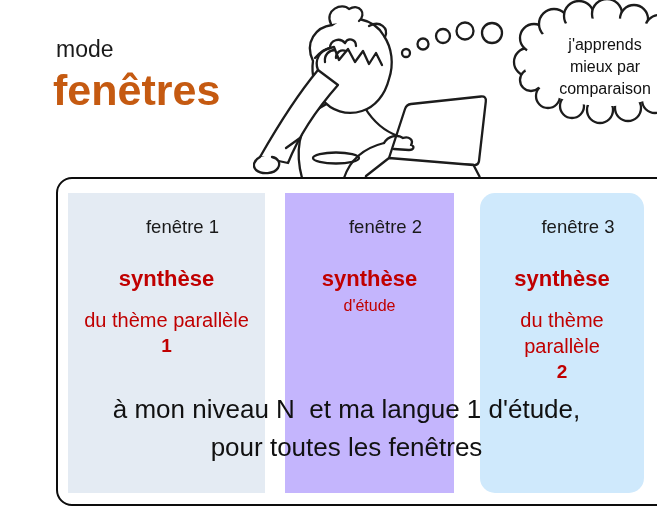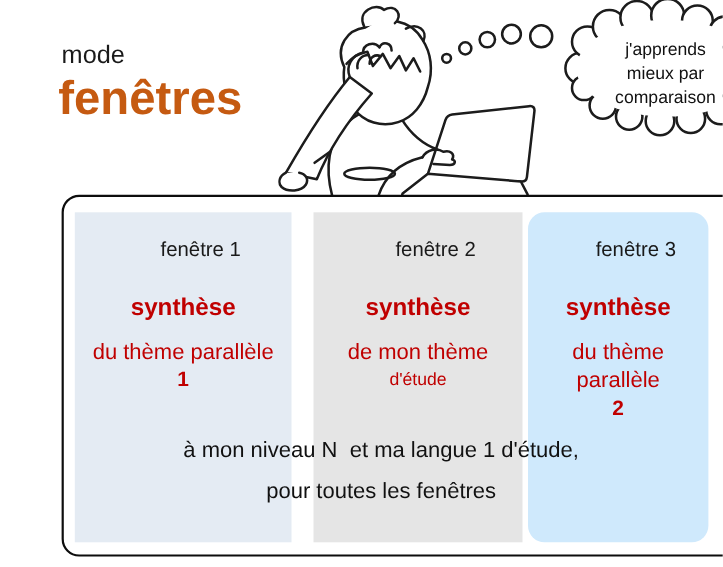--- a/index.html
+++ b/index.html
@@ -32,41 +32,41 @@
     border:2.5px solid #0d0d0d;
     border-radius:16px;
     background:#ffffff;
   }
   
   .window{
     position:absolute;top:193px;height:300px;
     text-align:center;
   }
   .window-1{left:20px;width:197px;background:#e4ebf3;}
-  .window-2{left:237px;width:190px;background:#e5e5e5;}
+  .window-2{left:237px;width:169px;background:#c4b5fd;}
   .window-3{left:432px;width:164px;background:#cfe9fc;border-radius:15px;}
   .win-label{
     padding-top:22px;font-size:18.5px;line-height:24px;color:#1a1a1a;padding-left:32px;
   }
   .win-heading{
     margin-top:26px;font-size:22px;line-height:28px;
     font-weight:bold;color:#c00000;text-align:center;
   }
   .win-line1{
     margin-top:14px;font-size:20px;line-height:26px;color:#c00000;
   }
   .win-line2{
     font-size:16px;line-height:26px;color:#c00000;
   }
   .win-line2.bold{font-weight:bold;font-size:19px;}
   
   .footer-line{
     position:absolute;left:8px;width:581px;
     text-align:center;color:#111;
-    font-size:20px;line-height:26px;
+    font-size:26px;line-height:26px;
     white-space:pre-wrap;
   }
   .footer-1{top:396px;}
   .footer-2{top:434px;}
 </style>
 </head>
 <body>
 
 <div class="page">
 
@@ -148,21 +148,20 @@
   <div class="window window-1">
     <div class="win-label">fenêtre 1</div>
     <div class="win-heading">synthèse</div>
     <div class="win-line1">du thème parallèle</div>
     <div class="win-line2 bold">1</div>
   </div>
 
   <div class="window window-2">
     <div class="win-label">fenêtre 2</div>
     <div class="win-heading">synthèse</div>
-    <div class="win-line1">de mon thème</div>
     <div class="win-line2">d'étude</div>
   </div>
 
   <div class="window window-3">
     <div class="win-label">fenêtre 3</div>
     <div class="win-heading">synthèse</div>
     <div class="win-line1">du thème parallèle</div>
     <div class="win-line2 bold">2</div>
   </div>
 

